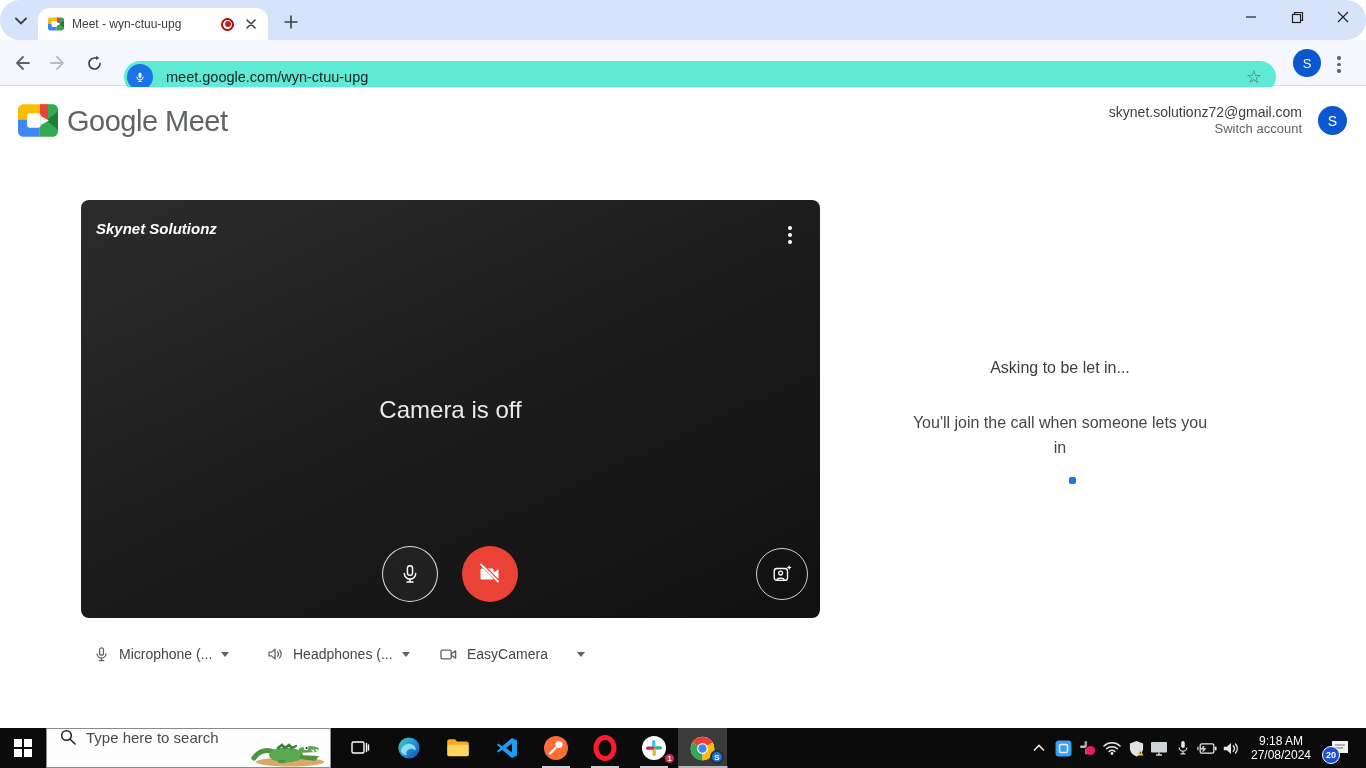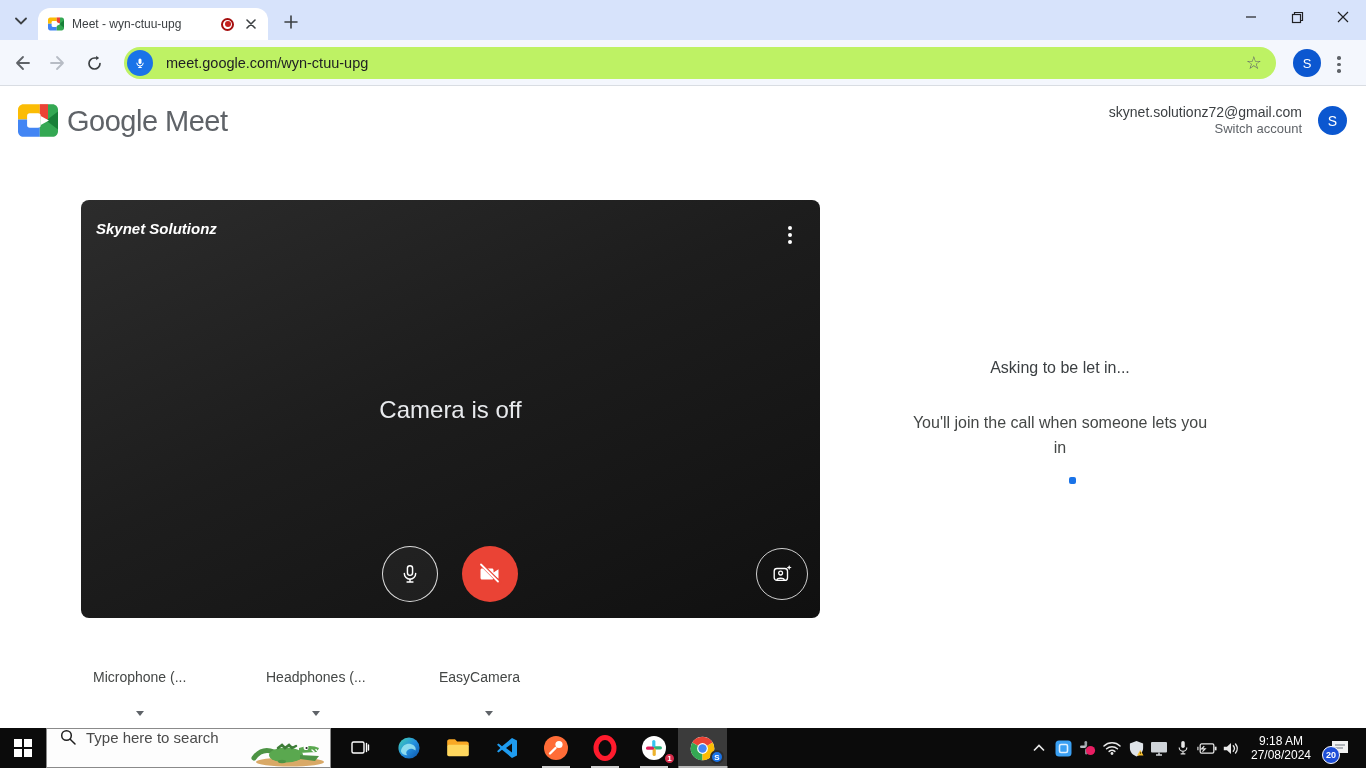--- a/index.html
+++ b/index.html
@@ -1,33 +1,33 @@
 <!DOCTYPE html>
 <html><head>
 <meta charset="utf-8">
 <style>
   * { margin:0; padding:0; box-sizing:border-box; }
   html,body { width:1366px; height:768px; overflow:hidden; }
   body { font-family:"Liberation Sans", sans-serif; background:#fff; position:relative; }
 
   
-  .tabstrip { position:absolute; left:0; top:0; width:1366px; height:40px; background:#d7e3fb; }
+  .tabstrip { position:absolute; left:0; top:0; width:1366px; height:40px; background:#d7e3fb;border-radius:20px; }
   .tab-chevron { position:absolute; left:8px; top:8px; width:26px; height:26px; border-radius:13px; display:flex; align-items:center; justify-content:center; }
   .tab { position:absolute; left:38px; top:8px; width:230px; height:32px; background:#fff; border-radius:12px 12px 0 0; display:flex; align-items:center; padding:0 8px 0 10px; }
   .tab-title { flex:1; font-size:12px; color:#3c4043; white-space:nowrap; overflow:hidden; text-overflow:ellipsis; margin-left:8px; }
   .rec-dot { width:13px; height:13px; border:2px solid #a50e0e; border-radius:50%; display:flex; align-items:center; justify-content:center; margin:0 8px; flex:none; }
   .rec-dot::after { content:""; width:6px; height:6px; border-radius:50%; background:#c5221f; }
   .tab-close { width:18px; height:18px; border-radius:9px; display:flex; align-items:center; justify-content:center; flex:none; }
   .newtab { position:absolute; left:278px; top:9px; width:26px; height:26px; border-radius:13px; display:flex; align-items:center; justify-content:center; }
   .wincontrols { position:absolute; right:0; top:0; height:34px; display:flex; }
   .winbtn { width:46px; height:34px; display:flex; align-items:center; justify-content:center; }
 
   .toolbar { position:absolute; left:0; top:40px; width:1366px; height:46px; background:#f4f7fd; border-bottom:1px solid #d9dde3; }
   .navbtn { position:absolute; top:49px; width:28px; height:28px; display:flex; align-items:center; justify-content:center; border-radius:50%; }
-  .omnibox { position:absolute; left:124px; top:47px; width:1152px; height:32px; background:#bef264; border-radius:16px; display:flex; align-items:center; padding:0 10px 0 3px; }
+  .omnibox { position:absolute; left:124px; top:61px; width:1152px; height:32px; background:#5eead4; border-radius:16px; display:flex; align-items:center; padding:0 10px 0 3px; }
   .mic-badge { width:26px; height:26px; border-radius:50%; background:#1a73e8; display:flex; align-items:center; justify-content:center; flex:none; }
   .url-text { font-size:14.5px; color:#202124; margin-left:13px; flex:1; }
   .star { font-size:18px; color:#5f6368; margin-right:4px; }
   .profile-chip { position:absolute; left:1293px; top:49px; width:28px; height:28px; border-radius:50%; background:#0b57d0; color:#fff; font-size:13px; display:flex; align-items:center; justify-content:center; }
   .kebab { display:flex; flex-direction:column; gap:3px; align-items:center; }
   .kebab i { width:3.5px; height:3.5px; border-radius:50%; background:#5f6368; }
   .toolbar-kebab { position:absolute; left:1337px; top:56px; }
 
   
   .page { position:absolute; left:0; top:87px; width:1366px; height:641px; background:#fff; }
@@ -40,21 +40,21 @@
   .video-card { position:absolute; left:81px; top:113px; width:739px; height:418px; border-radius:8px; background:linear-gradient(155deg,#2c2c2c 0%, #1d1d1d 45%, #101010 100%); overflow:hidden; }
   .preview-name { position:absolute; left:15px; top:20px; font-size:15px; font-weight:600; color:#fff;font-style:italic; }
   .card-kebab { position:absolute; left:703px; top:22px; padding:4px; display:flex; flex-direction:column; gap:3px; align-items:center; }
   .card-kebab i { width:4px; height:4px; border-radius:50%; background:#fff; }
   .cam-off-text { position:absolute; left:0; top:196px; width:739px; text-align:center; font-size:24px; color:#e8eaed; }
   .round-btn { position:absolute; border-radius:50%; display:flex; align-items:center; justify-content:center; }
   .mic-btn { left:301px; top:346px; width:56px; height:56px; border:1.5px solid rgba(255,255,255,0.85); background:rgba(255,255,255,0.04); }
   .cam-btn { left:381px; top:346px; width:56px; height:56px; background:#ea4335; }
   .fx-btn { left:675px; top:348px; width:52px; height:52px; border:1.5px solid rgba(255,255,255,0.8); }
 
-  .device-row-item { position:absolute; top:556px; height:22px; display:flex; align-items:center; gap:26px;flex-direction:column; }
+  .device-row-item { position:absolute; top:556px; height:22px; display:flex; align-items:center; gap:9px; }
   .dev-label { font-size:14px; color:#444746; }
   .caret { width:0; height:0; border-left:4.5px solid transparent; border-right:4.5px solid transparent; border-top:5px solid #5f6368; }
   .caret.pad { margin-left:20px; }
 
   .status-title { position:absolute; left:905px; top:272px; width:310px; text-align:center; font-size:16px; color:#3c4043; }
   .status-sub { position:absolute; left:905px; top:315px; width:310px; text-align:center; font-size:16px; line-height:25px; color:#444746;margin-top:8px; }
   .spinner-dot { position:absolute; left:1069px; top:390px; width:7px; height:7px; border-radius:2px; background:#1a73e8; }
 
   
   .taskbar { position:absolute; left:0; top:728px; width:1366px; height:40px; background:#0b0b0b; }

